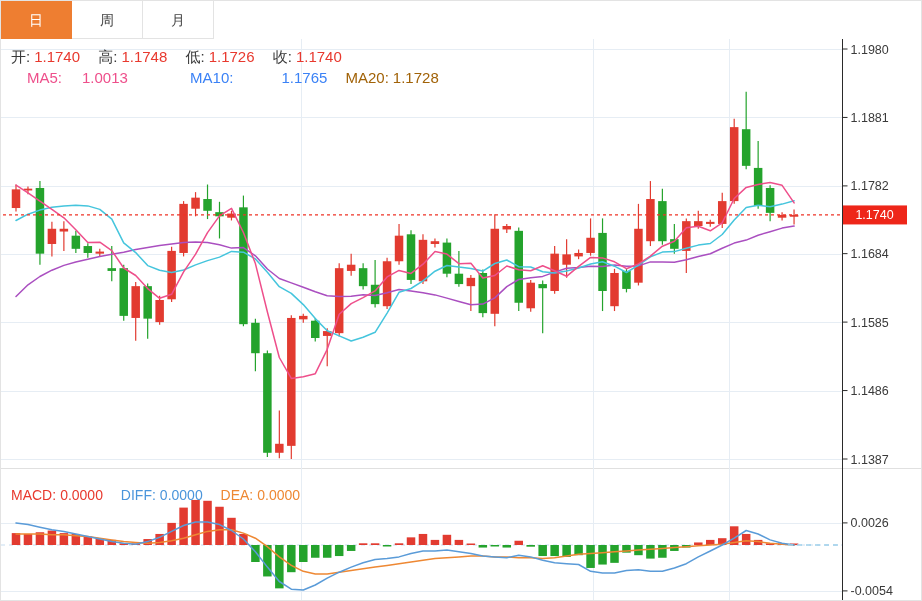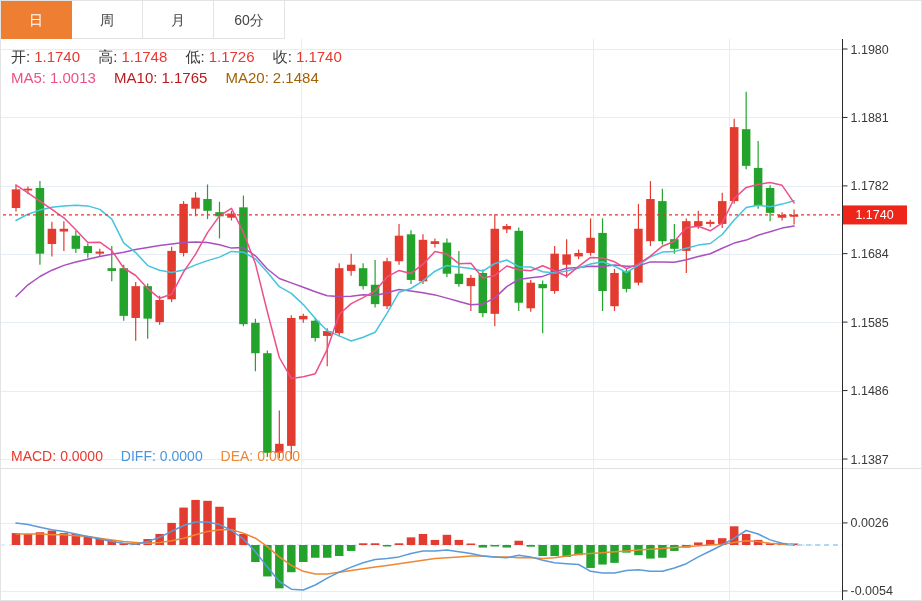--- a/index.html
+++ b/index.html
@@ -13,39 +13,38 @@
     width:71px;height:38px;line-height:38px;text-align:center;font-size:14px;color:#444;
     border-right:1px solid #e3e3e3;border-bottom:1px solid #e3e3e3;box-sizing:border-box;cursor:pointer;
     user-select:none;
   }
   .tab.active{background:#ee7e31;color:#fff;border-right-color:#ee7e31;border-bottom-color:#ee7e31;}
   .legend{position:absolute;left:10px;z-index:5;font-size:15px;white-space:nowrap;letter-spacing:0;}
   .legend span{margin-right:4px;}
   .legend .gap{margin-right:14px;}
   .lab{color:#3a3a3a;}
   .v-red{color:#e8392e;}
-  .v-ma5{color:#ee4f8b;}
-  .v-ma10{color:#b91c1c;}
+  .v-ma5{color:#ee4f8b;margin-left:16px;}
+  .v-ma10{color:#3b82f6;margin-left:44px;}
   .v-ma20{color:#a16207;}
   .v-diff{color:#4a95db;}
   .v-dea{color:#ee8833;}
   svg{position:absolute;left:0;display:block;}
   svg.main{top:38px;}
   svg.macd{top:467px;}
 </style>
 </head>
 <body>
 
 <div class="app">
 
   <div class="tabbar">
     <div class="tab active">日</div>
     <div class="tab">周</div>
     <div class="tab">月</div>
-    <div class="tab">60分</div>
   </div>
 
   <svg class="main" width="922" height="429" viewBox="0 0 922 429">
       <g shape-rendering="crispEdges">
         <line x1="0" y1="10.5" x2="841.5" y2="10.5" stroke="#e6edf4" stroke-width="1"></line>
         <line x1="0" y1="78.5" x2="841.5" y2="78.5" stroke="#e6edf4" stroke-width="1"></line>
         <line x1="0" y1="147.5" x2="841.5" y2="147.5" stroke="#e6edf4" stroke-width="1"></line>
         <line x1="0" y1="215.5" x2="841.5" y2="215.5" stroke="#e6edf4" stroke-width="1"></line>
         <line x1="0" y1="283.5" x2="841.5" y2="283.5" stroke="#e6edf4" stroke-width="1"></line>
         <line x1="0" y1="352.5" x2="841.5" y2="352.5" stroke="#e6edf4" stroke-width="1"></line>
@@ -308,22 +307,22 @@
   <div class="legend" style="top:47px;">
     <span class="lab">开:</span><span class="v-red gap">1.1740</span>
     <span class="lab">高:</span><span class="v-red gap">1.1748</span>
     <span class="lab">低:</span><span class="v-red gap">1.1726</span>
     <span class="lab">收:</span><span class="v-red">1.1740</span>
   </div>
 
   <div class="legend" style="top:68px;">
     <span class="v-ma5">MA5:</span><span class="v-ma5 gap">1.0013</span>
     <span class="v-ma10">MA10:</span><span class="v-ma10 gap">1.1765</span>
-    <span class="v-ma20">MA20:</span><span class="v-ma20">2.1484</span>
+    <span class="v-ma20">MA20:</span><span class="v-ma20">1.1728</span>
   </div>
 
-  <div class="legend" style="top:447px;font-size:14px;">
+  <div class="legend" style="top:486px;font-size:14px;">
     <span class="v-red">MACD:</span><span class="v-red gap">0.0000</span>
     <span class="v-diff">DIFF:</span><span class="v-diff gap">0.0000</span>
     <span class="v-dea">DEA:</span><span class="v-dea">0.0000</span>
   </div>
 
 </div>
 
 </body></html>

